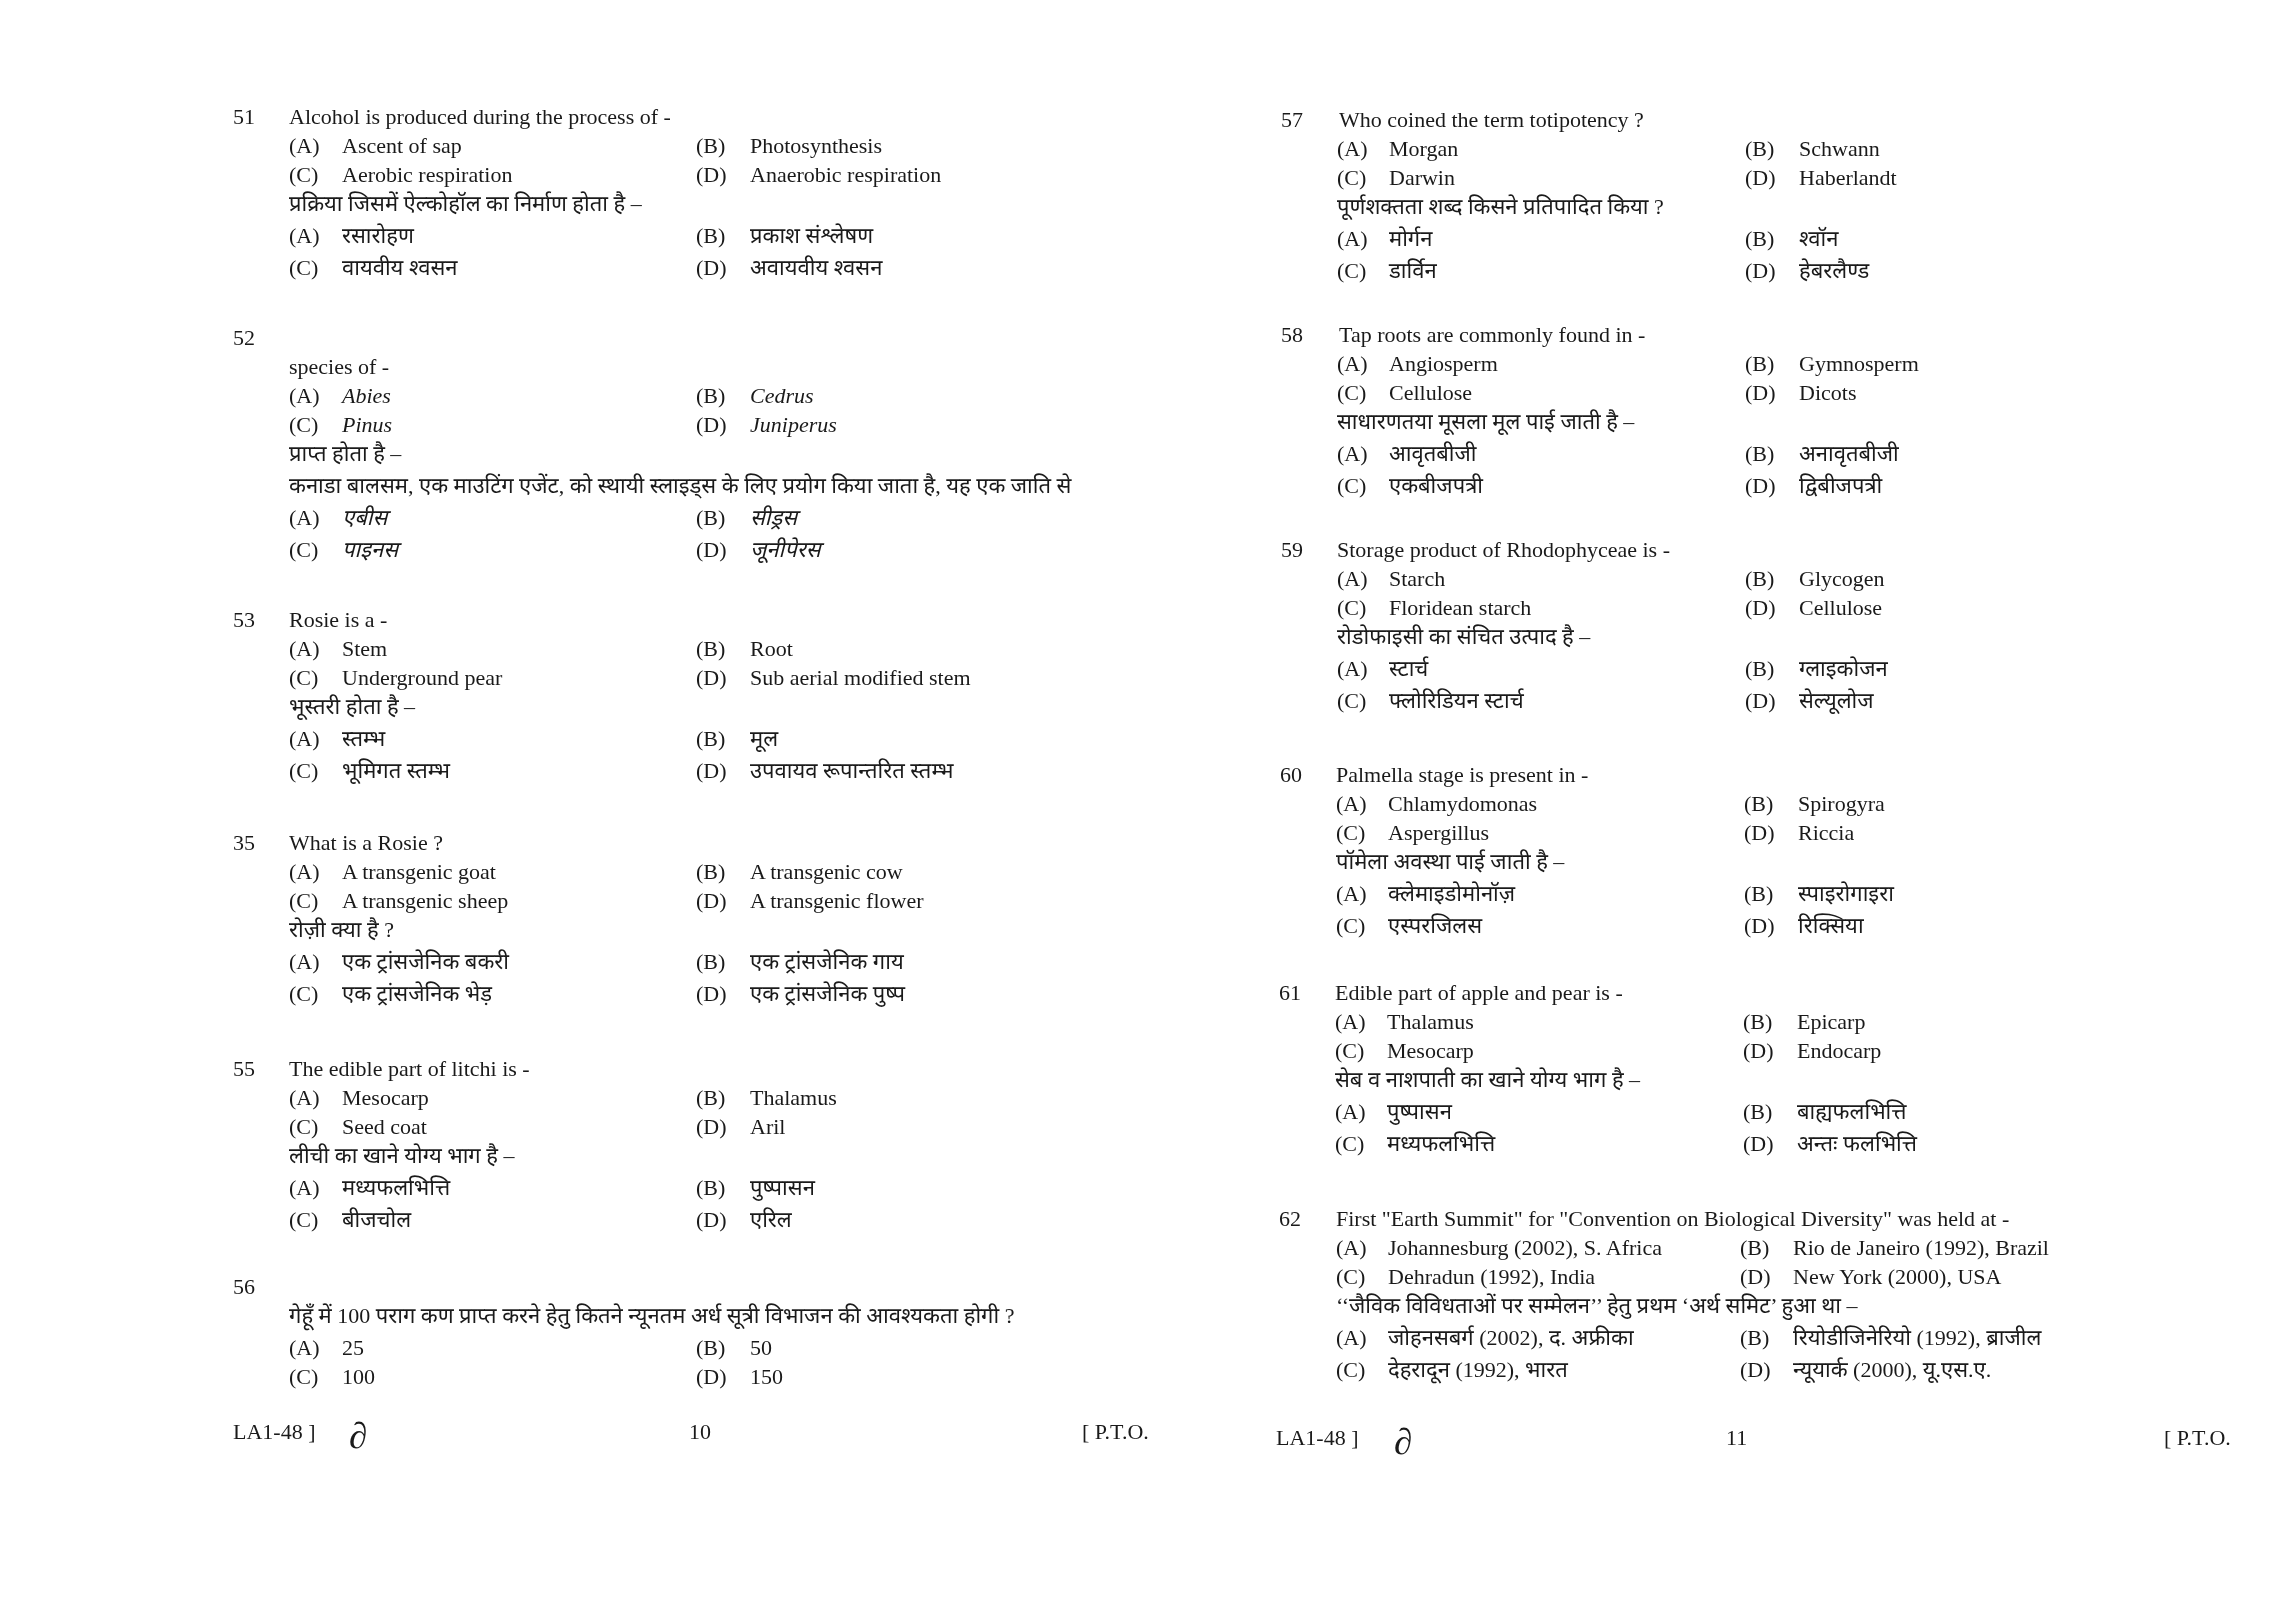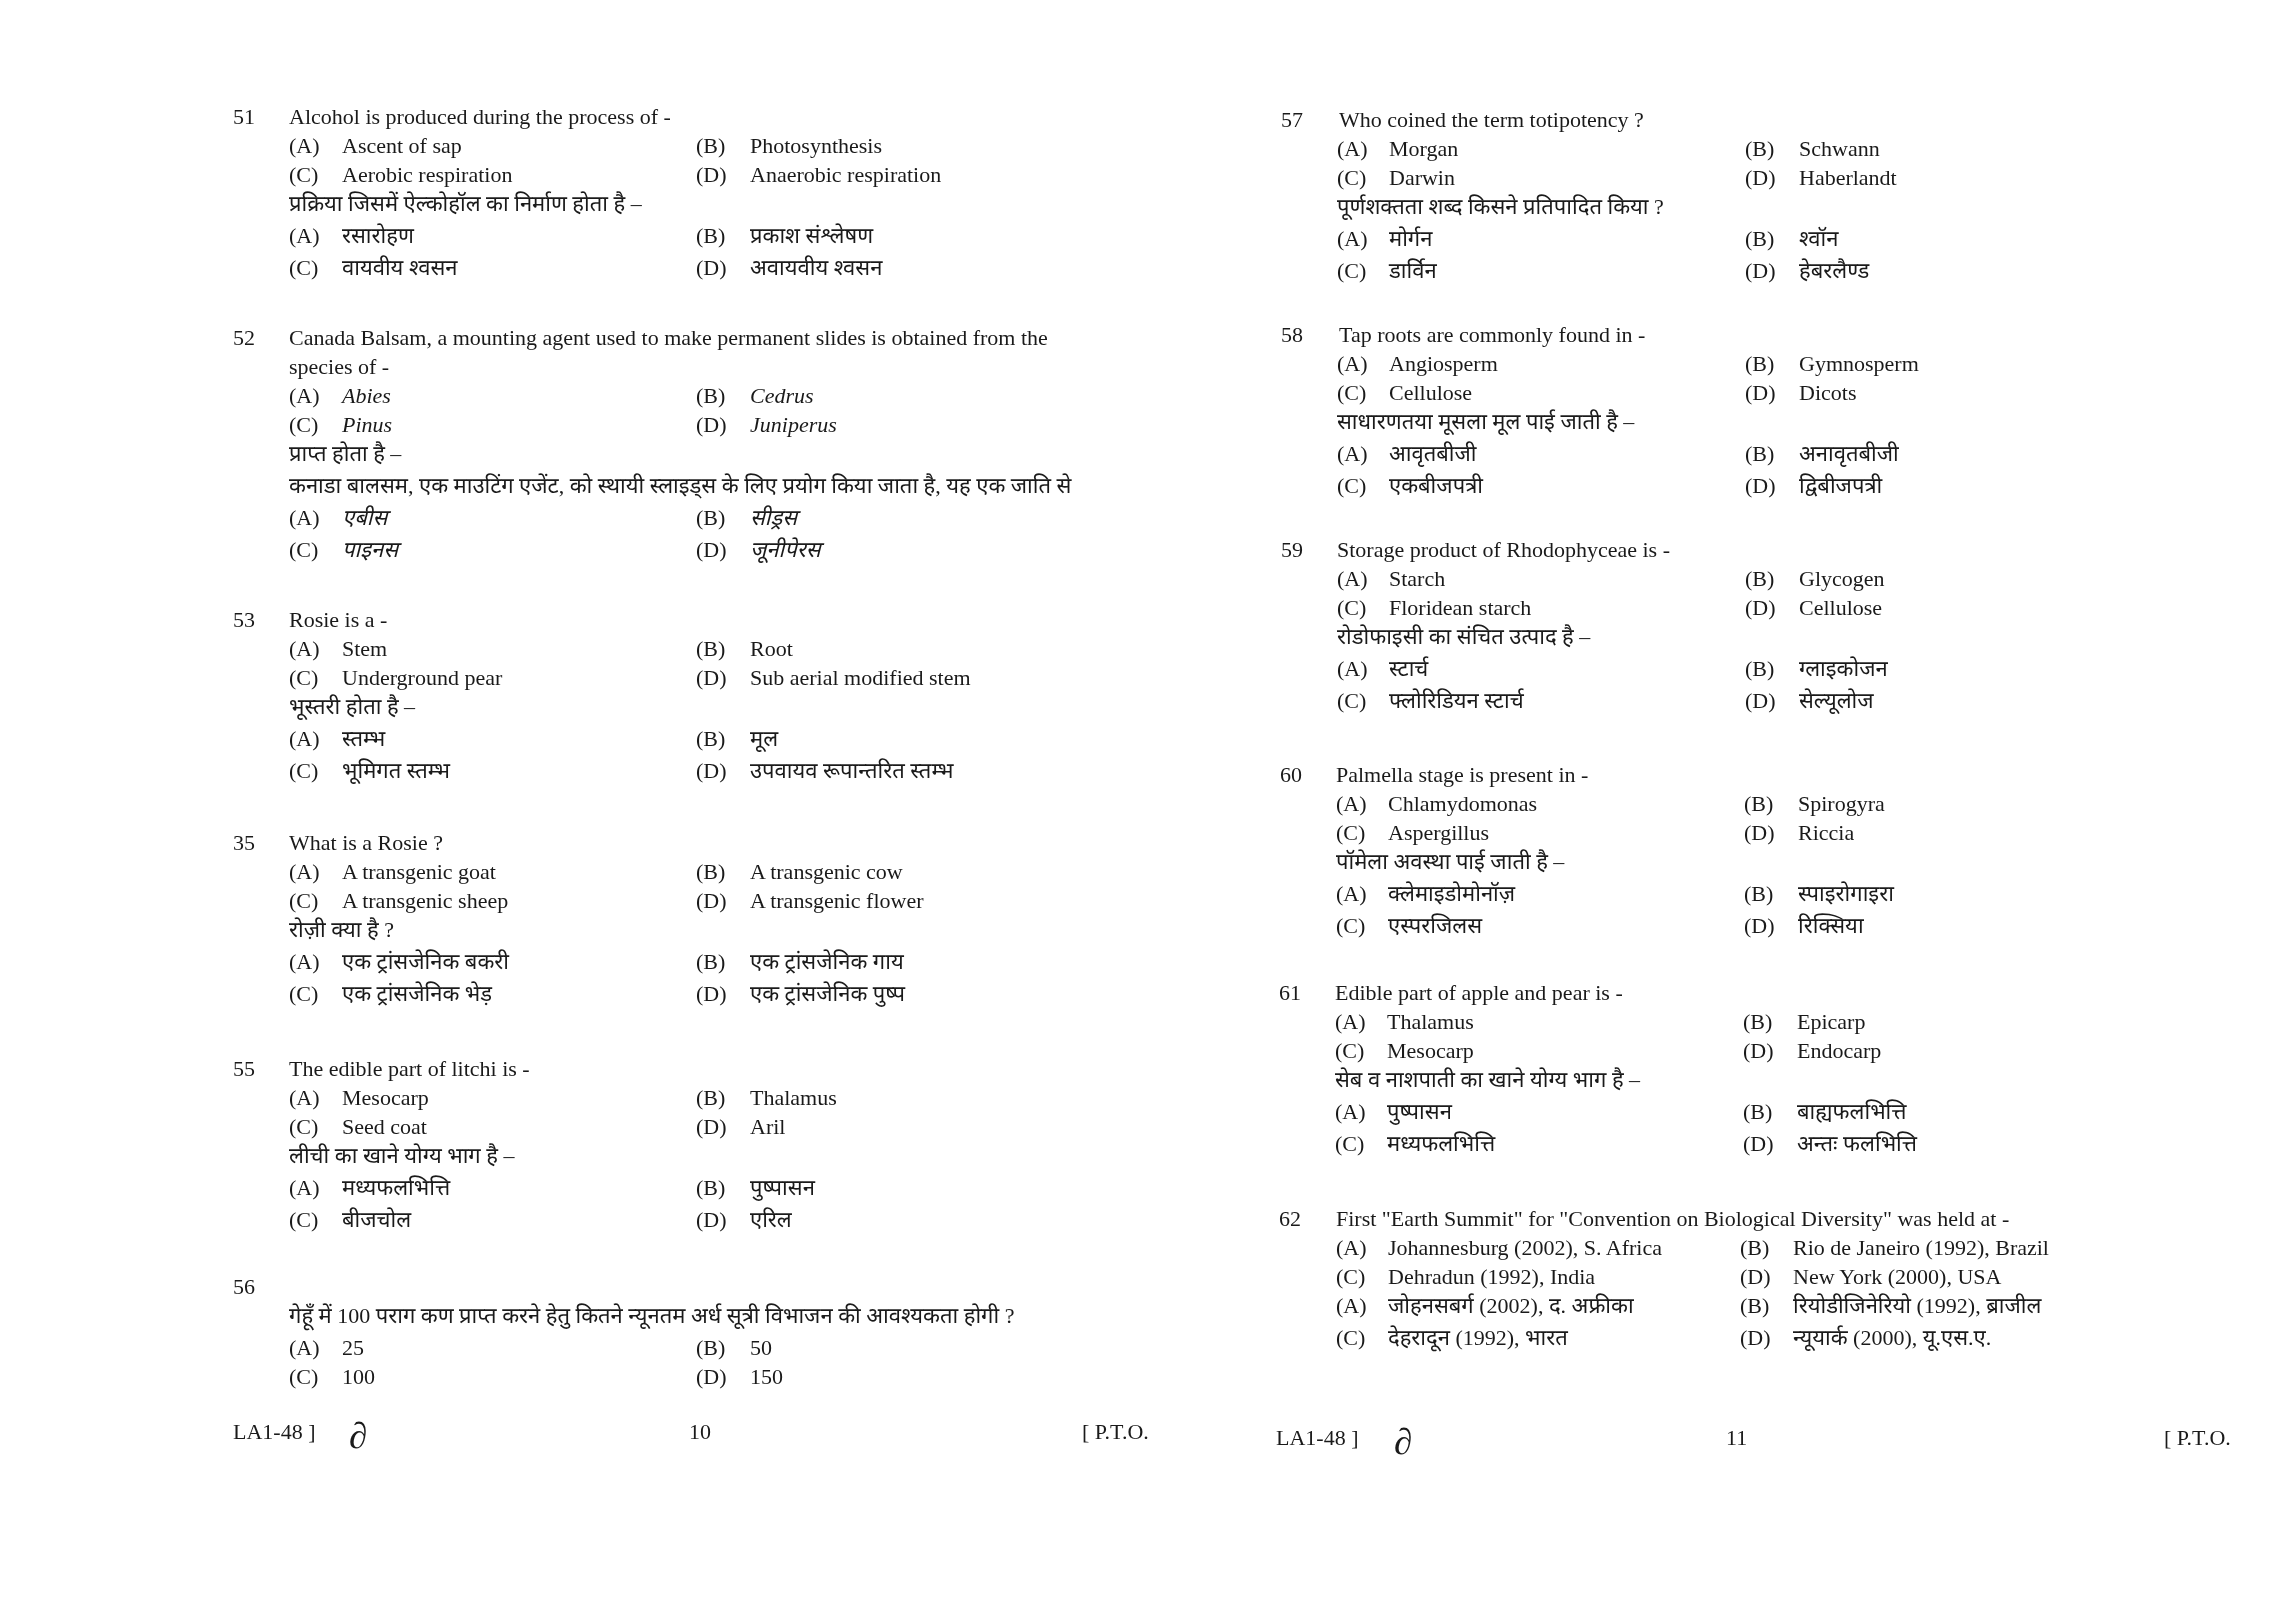--- a/index.html
+++ b/index.html
@@ -57,21 +57,20 @@
         <span class="opt-letter" style="left:56px">(C)</span>
         <span class="opt-text" style="left:109px">वायवीय श्वसन</span>
         <span class="opt-letter" style="left:463px">(D)</span>
         <span class="opt-text" style="left:517px">अवायवीय श्वसन</span>
       </div>
   </div>
 
   <div class="q" style="left:233px; top:323px; width:932px;">
     <div class="q-row">
         <span class="qnum">52</span>
-        <span class="qtext" style="left:56px">Canada Balsam, a mounting agent used to make permanent slides is obtained from the</span>
       </div>
     <div class="q-row">
         <span class="qtext" style="left:56px">species of -</span>
       </div>
     <div class="q-row">
         <span class="opt-letter" style="left:56px">(A)</span>
         <span class="opt-text italic" style="left:109px">Abies</span>
         <span class="opt-letter" style="left:463px">(B)</span>
         <span class="opt-text italic" style="left:517px">Cedrus</span>
       </div>
@@ -415,20 +414,23 @@
         <span class="opt-letter" style="left:461px">(B)</span>
         <span class="opt-text" style="left:514px">Rio de Janeiro (1992), Brazil</span>
       </div>
     <div class="q-row">
         <span class="opt-letter" style="left:57px">(C)</span>
         <span class="opt-text" style="left:109px">Dehradun (1992), India</span>
         <span class="opt-letter" style="left:461px">(D)</span>
         <span class="opt-text" style="left:514px">New York (2000), USA</span>
       </div>
     <div class="q-row hi">
+        <span class="qtext" style="left:57px">‘‘जैविक विविधताओं पर सम्मेलन’’ हेतु प्रथम ‘अर्थ समिट’ हुआ था –</span>
+      </div>
+    <div class="q-row hi">
         <span class="opt-letter" style="left:57px">(A)</span>
         <span class="opt-text" style="left:109px">जोहनसबर्ग (2002), द. अफ्रीका</span>
         <span class="opt-letter" style="left:461px">(B)</span>
         <span class="opt-text" style="left:514px">रियोडीजिनेरियो (1992), ब्राजील</span>
       </div>
     <div class="q-row hi">
         <span class="opt-letter" style="left:57px">(C)</span>
         <span class="opt-text" style="left:109px">देहरादून (1992), भारत</span>
         <span class="opt-letter" style="left:461px">(D)</span>
         <span class="opt-text" style="left:514px">न्यूयार्क (2000), यू.एस.ए.</span>

